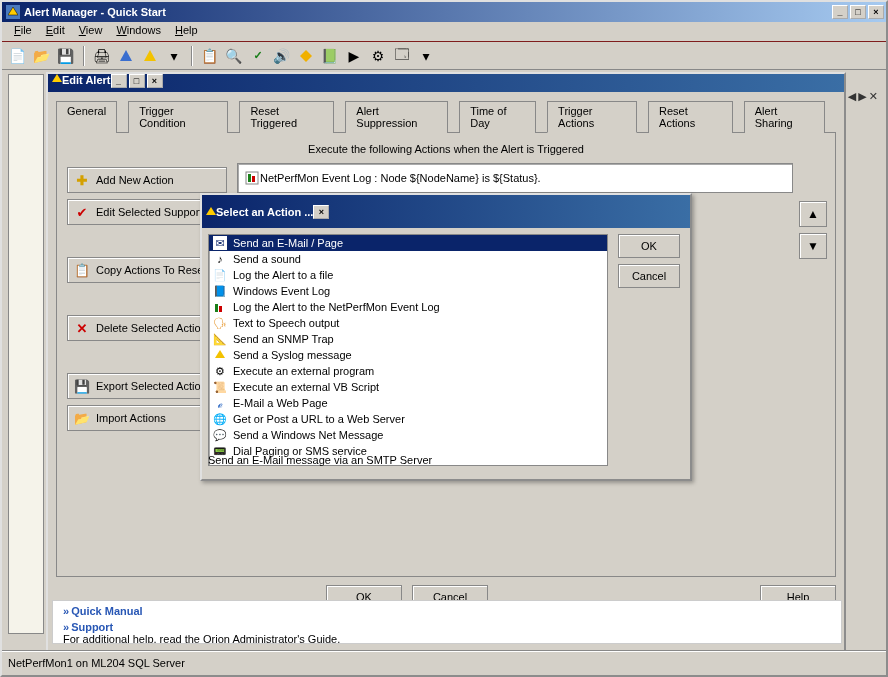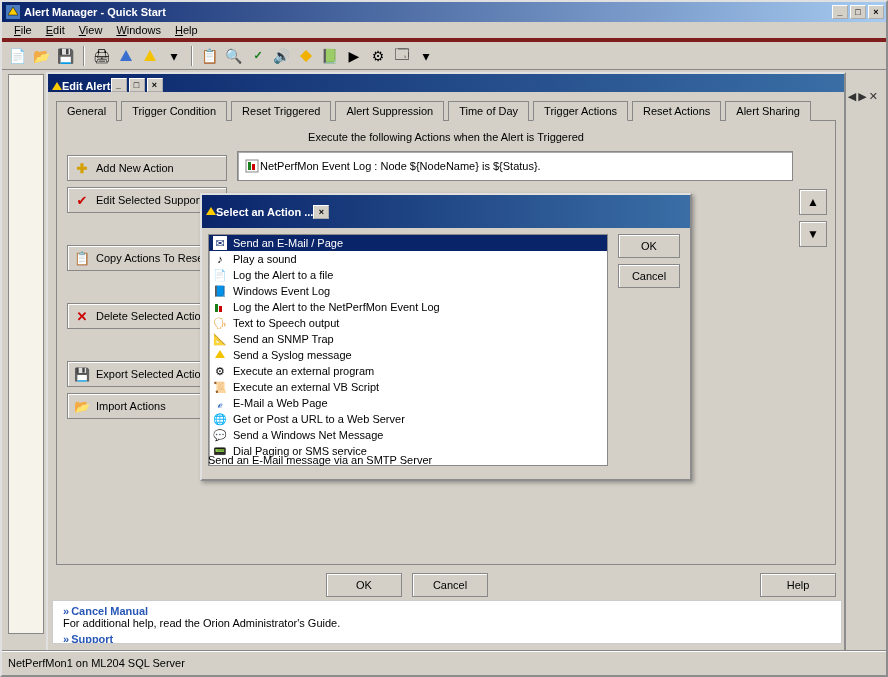--- a/index.html
+++ b/index.html
@@ -6,38 +6,38 @@
 body { background: #d4d0c8; width: 888px; height: 677px; overflow: hidden; position: relative; }
 
 
 .outer-window { width: 888px; height: 677px; border: 2px outset #e0e0e0; background: #d4d0c8; position: relative; }
 .titlebar { height: 20px; background: linear-gradient(90deg, #0a246a 0%, #a6caf0 100%); display: flex; align-items: center; color: #fff; font-weight: bold; padding-left: 4px; }
 .titlebar .ticon { width: 14px; height: 14px; background: #4a7abf; margin-right: 4px; display: inline-flex; align-items: center; justify-content: center; }
 .titlebar .spacer { flex: 1; }
 .winbtns { display: flex; gap: 2px; margin-right: 2px; }
 .winbtn { width: 16px; height: 14px; background: #d4d0c8; border: 1px outset #fff; display: inline-flex; align-items: center; justify-content: center; font-size: 9px; font-weight: bold; color: #000; cursor: default; }
 
-.menubar { height: 20px; background: #d4d0c8; display: flex; align-items: flex-end; padding-left: 6px; gap: 2px; border-bottom: 4px solid #7f1d1d; }
+.menubar { height: 20px; background: #d4d0c8; display: flex; align-items: flex-start; padding-left: 6px; gap: 2px; border-bottom: 1px solid #7f1d1d; }
 .menuitem { padding: 2px 6px; cursor: default; }
 .menuitem span.u { text-decoration: underline; }
 
 .toolbar { height: 28px; background: #d4d0c8; display: flex; align-items: center; padding-left: 6px; gap: 4px; border-bottom: 1px solid #888; }
 .tlicon { width: 20px; height: 20px; border: 1px solid transparent; display: inline-flex; align-items: center; justify-content: center; font-size: 14px; }
 .tlsep { width: 2px; height: 20px; border-left: 1px solid #888; border-right: 1px solid #fff; margin: 0 3px; }
 
 .content-area { position: relative; height: 580px; overflow: hidden; }
 
 .behind-panel { position: absolute; left: 6px; top: 4px; width: 36px; height: 560px; background: #f5f3ea; border: 1px solid #888; }
 
 
 .edit-alert { position: absolute; left: 44px; top: 2px; width: 800px; height: 598px; border: 2px outset #e0e0e0; background: #d4d0c8; }
-.edit-titlebar { height: 18px; background: linear-gradient(90deg, #0a246a 0%, #3a6ea5 100%); display: flex; align-items: flex-end; color: #fff; font-weight: bold; padding-left: 4px; }
+.edit-titlebar { height: 18px; background: linear-gradient(90deg, #0a246a 0%, #3a6ea5 100%); display: flex; align-items: flex-start; color: #fff; font-weight: bold; padding-left: 4px; }
 
 .tabstrip { display: flex; margin: 8px 8px 0 8px; border-bottom: 1px solid #888; }
-.tab { padding: 3px 10px; border: 1px solid #888; border-bottom: none; background: #d4d0c8; margin-right: 4px; cursor: default; position: relative; top: 1px; }
+.tab { padding: 3px 10px; border: 1px solid #888; border-bottom: none; background: #d4d0c8; margin-right: 11px; cursor: default; position: relative; top: 1px; }
 .tab.active { background: #d4d0c8; border-bottom: 1px solid #d4d0c8; z-index: 2; }
 
 .tabpane { margin: 0 8px; padding: 10px; border: 1px solid #888; border-top: none; height: 444px; position: relative; background: #d4d0c8; }
 
 .intro { text-align: center; margin-bottom: 12px; }
 
 .action-btns { display: flex; flex-direction: column; gap: 8px; width: 160px; }
 .abtn { height: 26px; border: 1px solid #888; background: #d4d0c8; display: flex; align-items: center; padding-left: 6px; gap: 6px; cursor: default; box-shadow: inset 1px 1px 0 #fff; }
 .abtn-group { margin-bottom: 24px; display: flex; flex-direction: column; gap: 6px; }
 .aicon { width: 16px; height: 16px; display: inline-flex; align-items: center; justify-content: center; font-size: 13px; }
@@ -232,23 +232,23 @@
       <div class="dlg-btns">
         <span style="width:260px"></span>
         <div class="dbtn">OK</div>
         <div class="dbtn">Cancel</div>
         <div class="dbtn right">Help</div>
       </div>
     </div>
   </div>
 
   <div class="below">
-    <div><span class="arrow">»</span><span class="heading">Cancel Manual</span></div>
+    <div><span class="arrow">»</span><span class="heading">Quick Manual</span></div>
+    <div style="margin-top:4px"><span class="arrow">»</span><span class="heading">Support</span></div>
     <div>For additional help, read the Orion Administrator's Guide.</div>
-    <div style="margin-top:4px"><span class="arrow">»</span><span class="heading">Support</span></div>
   </div>
 
   <div class="statusbar">
     <span>NetPerfMon1 on ML204 SQL Server</span>
   </div>
 </div>
 
 <div class="modal">
   <div class="modal-titlebar">
     <span class="ticon">
@@ -263,21 +263,21 @@
       </div>
   </div>
   <div class="modal-body">
     <div class="listbox">
       <div class="listitem selected">
         <span class="liicon" style="background:#fff;color:#0a246a">✉</span>
         <span>Send an E-Mail / Page</span>
       </div>
       <div class="listitem">
         <span class="liicon">♪</span>
-        <span>Play a sound</span>
+        <span>Send a sound</span>
       </div>
       <div class="listitem">
         <span class="liicon">📄</span>
         <span>Log the Alert to a file</span>
       </div>
       <div class="listitem">
         <span class="liicon">📘</span>
         <span>Windows Event Log</span>
       </div>
       <div class="listitem">

